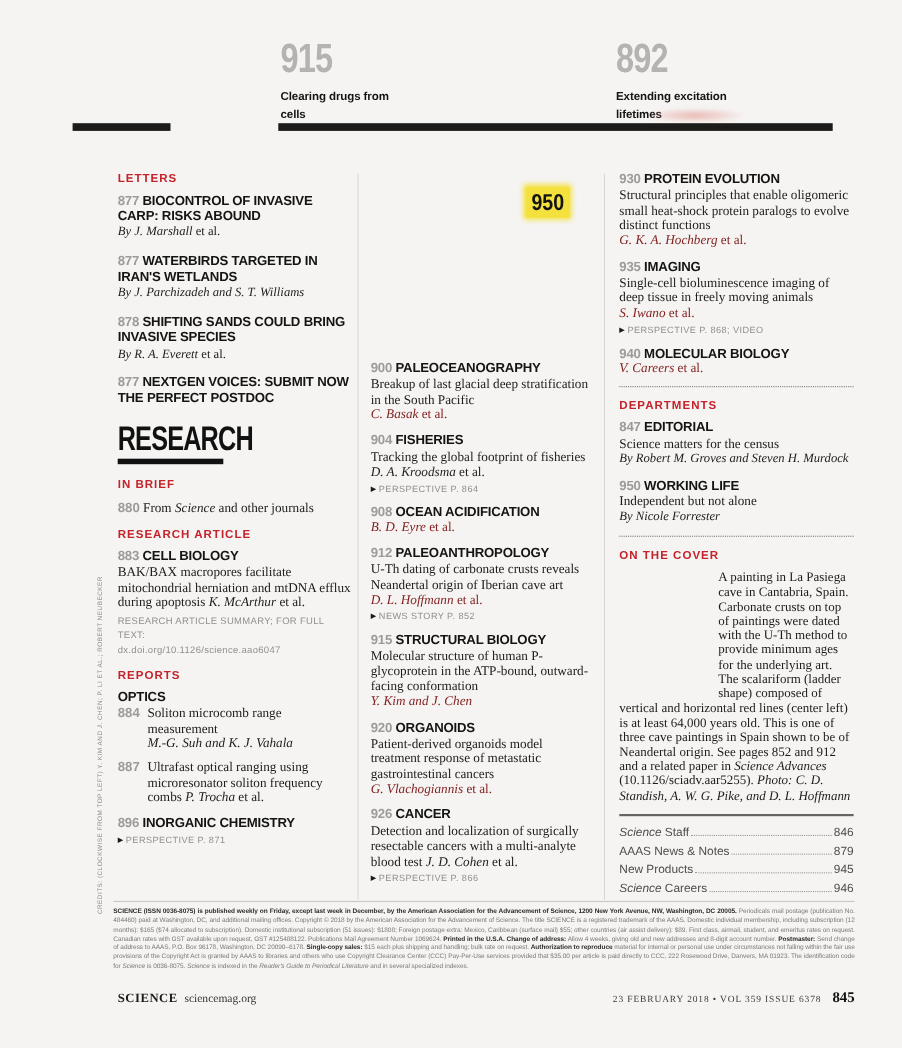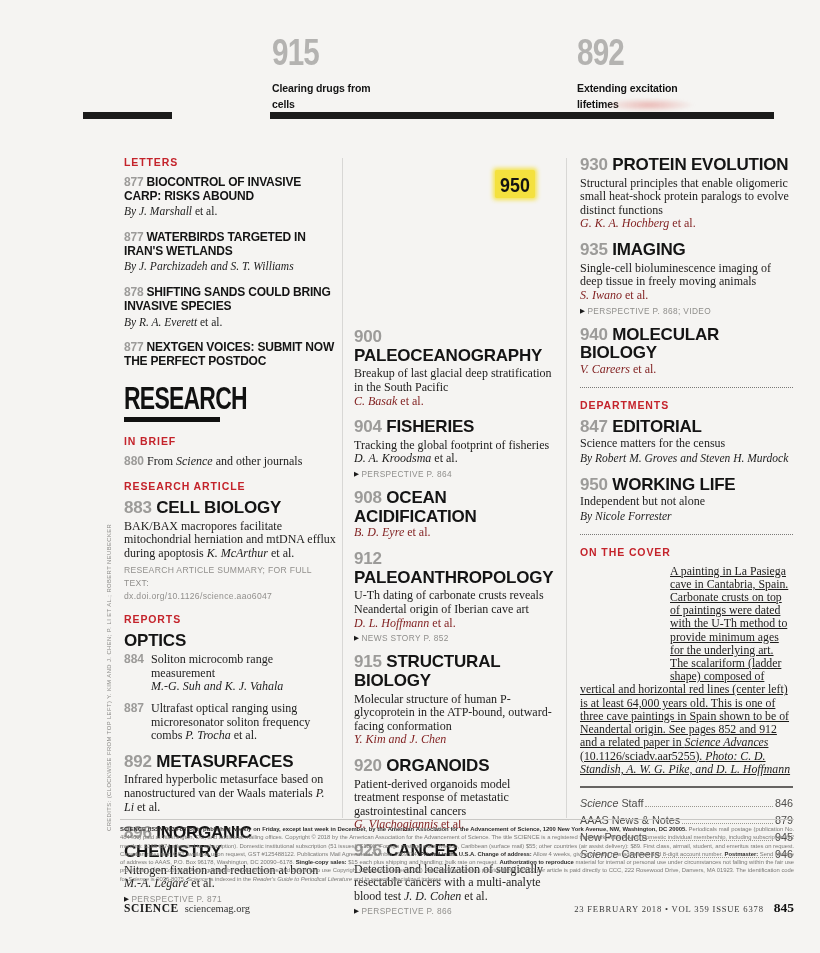--- a/index.html
+++ b/index.html
@@ -1,18 +1,18 @@
 <!DOCTYPE html>
 <html><head>
 <meta charset="utf-8">
 <style>
   html,body{margin:0;padding:0;}
   body{width:820px;height:953px;background:#f5f4f2;position:relative;
        font-family:"Liberation Sans",sans-serif;color:#1c1c1c;overflow:hidden;}
-  .page{position:absolute;inset:0;margin-left:17px;}
+  .page{position:absolute;inset:0;}
 
   
   .teaser{position:absolute;}
   .teaser-1{left:255px;top:34px;}
   .teaser-2{left:560px;top:34px;}
   .teaser-num{font-size:37px;font-weight:bold;color:#b4b3b1;line-height:1;
               letter-spacing:-1px;transform:scaleX(.8);transform-origin:left top;}
   .teaser-cap{margin-top:9px;font-size:10.5px;font-weight:bold;color:#141414;
               width:104px;line-height:1.55;letter-spacing:-0.1px;}
   .bar{position:absolute;height:7px;background:#1b1b1b;}
@@ -49,21 +49,21 @@
   .masthead-wrap{margin:14px 0 13px 0;}
   .masthead{font-size:31px;font-weight:bold;letter-spacing:-1px;color:#111;line-height:1;
             transform:scaleX(.74);transform-origin:left top;white-space:nowrap;}
   .masthead-rule{width:96px;height:5px;background:#111;margin-top:3px;}
 
   .inbrief{margin:0 0 12px 0;font-size:12px;line-height:1.2;}
   .inbrief .pgnum{font-family:"Liberation Sans",sans-serif;font-weight:bold;font-size:12px;}
 
   
   .art-item{margin-bottom:10px;}
-  .art-head{margin:0;font-size:17px;font-weight:bold;line-height:1.1;color:#141414;
+  .art-head{margin:0;font-size:12px;font-weight:bold;line-height:1.1;color:#141414;
             letter-spacing:-0.2px;}
   .art-body{margin:2px 0 0 0;font-size:12px;line-height:13.6px;color:#1d1c1b;}
   .art-authors{margin:0;font-size:12px;line-height:13.6px;color:#7f1d1d;}
   .art-ref{margin:3px 0 0 0;font-size:8.3px;color:#8f8e8b;letter-spacing:.4px;font-weight:500;}
   .tri{color:#1b1b1b;font-size:6.5px;vertical-align:1px;margin-right:2px;}
   .art-note{margin:3px 0 0 0;font-size:8.6px;color:#918f8c;letter-spacing:.3px;line-height:1.55;}
 
   
   .optics-entry{position:relative;padding-left:27px;margin-top:2px;margin-bottom:8px;
                 font-size:12px;line-height:13.6px;}
@@ -74,21 +74,21 @@
   .badge{position:absolute;left:141px;top:14px;background:#f4e13e;color:#131313;
          font-weight:bold;font-size:21px;line-height:1;padding:4px 6px 3px;
          transform:scaleX(.85);transform-origin:left top;
          box-shadow:0 0 5px 2px rgba(244,225,62,.9);border-radius:2px;}
   .col2-spacer{height:172px;}
 
   
   .dotrule{border:none;border-top:1.5px dotted #7a7977;height:0;margin:8px 0 11px 0;}
   .dept-body{margin:1px 0 0 0;font-size:12px;line-height:13.6px;}
   .dept-byline{margin:1px 0 0 0;font-size:11.5px;line-height:1.2;}
-  .cover-text{margin:0;font-size:11.8px;line-height:13.2px;color:#1d1c1b;text-decoration:underline;}
+  .cover-text{margin:0;font-size:11.8px;line-height:13.2px;color:#1d1c1b;}
   .cover-float{float:left;width:90px;height:106px;}
   .staffrule{height:2px;background:#666462;margin:10px 0 9px 0;}
   .staff-row{display:flex;align-items:baseline;font-size:10.8px;color:#4e4d4b;
              line-height:1.25;margin-bottom:3.5px;}
   .staff-name{white-space:nowrap;}
   .staff-dots{flex:1;border-bottom:1.5px dotted #99978f;margin:0 2px 2px 2px;}
   .staff-page{white-space:nowrap;}
 
   
   .credits-vertical{position:absolute;left:89px;top:831px;transform:rotate(-90deg);
@@ -175,26 +175,21 @@
           <span><span>Soliton microcomb range measurement</span></span>
           <div><span class="it">M.-G. Suh and K. J. Vahala</span></div>
         </div>
         <div class="optics-entry serif">
           <span class="num">887</span>
           <span><span>Ultrafast optical ranging using microresonator soliton frequency combs </span><span class="it">P. Trocha</span><span> et al.</span></span>
         </div>
       </article>
 
       <article class="art-item">
-        <h4 class="art-head"><span class="pgnum">892</span> <span>METASURFACES</span></h4>
-        <p class="art-body serif"><span>Infrared hyperbolic metasurface based on nanostructured van der Waals materials </span><span class="it">P. Li</span><span> et al.</span></p>
-      </article>
-      <article class="art-item">
         <h4 class="art-head"><span class="pgnum">896</span> <span>INORGANIC CHEMISTRY</span></h4>
-        <p class="art-body serif"><span>Nitrogen fixation and reduction at boron </span><span class="it">M.-A. Légaré</span><span> et al.</span></p>
         <p class="art-ref"><span class="tri">▶</span><span>PERSPECTIVE P. 871</span></p>
       </article>
     </section>
 
     <section class="col col-2">
       <div class="badge">950</div>
       <div class="col2-spacer"></div>
 
       <article class="art-item">
         <h4 class="art-head"><span class="pgnum">900</span> <span>PALEOCEANOGRAPHY</span></h4>

